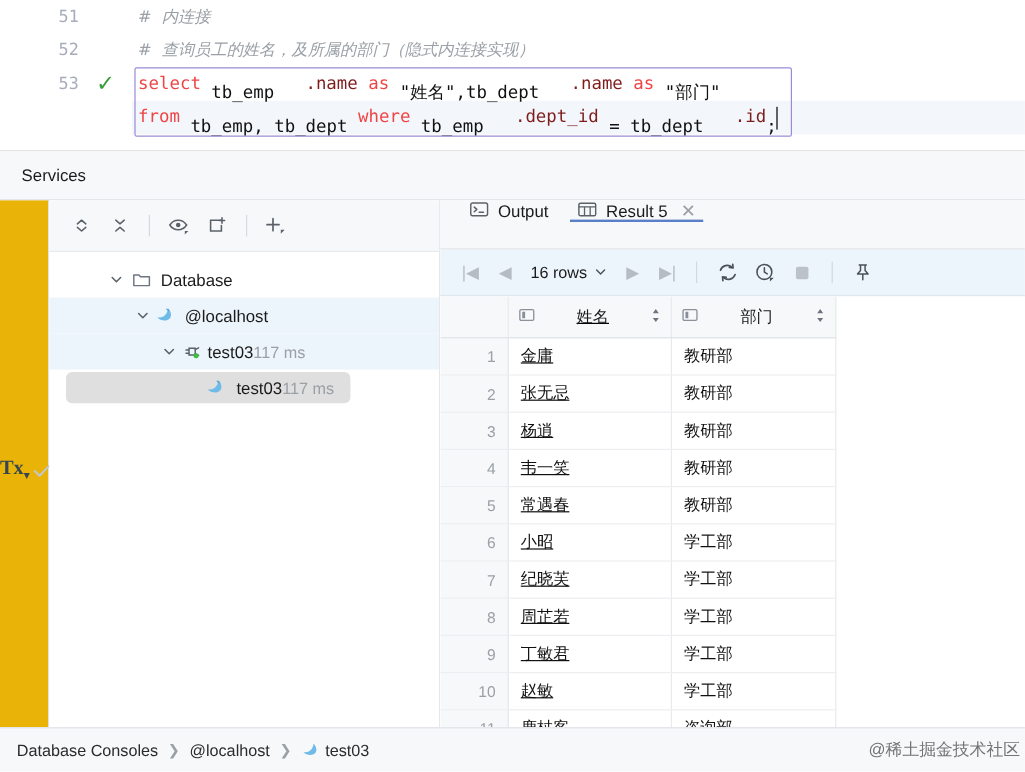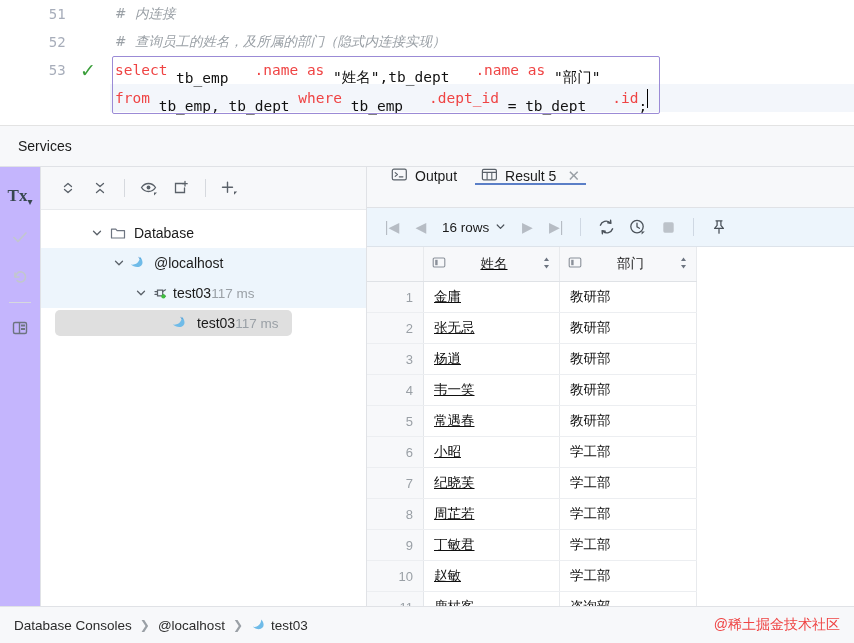--- a/index.html
+++ b/index.html
@@ -15,39 +15,39 @@
   .gutter{width:110px;flex:0 0 110px;background:#ffffff;position:relative;}
   .gline{height:28px;display:flex;align-items:center;position:relative;}
   .gnum{width:66px;text-align:right;font-family:"DejaVu Sans Mono","Liberation Mono",monospace;
         font-size:14px;color:#a7adba;letter-spacing:.2px;}
   .gnum.cur{color:#43506c;}
   .gmark{width:44px;display:flex;align-items:center;justify-content:center;}
   .code{flex:1;position:relative;font-family:"DejaVu Sans Mono","Liberation Mono",monospace;font-size:14.5px;}
   .cline{height:28px;display:flex;align-items:center;padding-left:5px;white-space:pre;}
   .cmt{color:#9aa0a6;font-style:italic;font-family:"DejaVu Sans","Liberation Sans",sans-serif;font-size:13.5px;}
   .kw{color:#ef4444;}
-  .fld{color:#ef4444;padding-left:26px;}
+  .fld{color:#7f1d1d;padding-left:26px;}
   .pln{color:#111;margin-top:15px;}
   .curline-bg{position:absolute;left:0;right:0;height:28px;background:#f3f6fb;}
   .selbox{position:absolute;left:112px;top:56px;width:546px;height:56px;
           border:1px solid #9b8bd6;border-radius:2px;pointer-events:none;}
   .caret{display:inline-block;width:1px;height:19px;background:#000;vertical-align:-4px;}
   .check{color:#3a9e3a;font-size:19px;line-height:1;font-weight:700;}
 
   
   .svc-head{height:40px;flex:0 0 40px;background:#f7f8fa;border-bottom:1px solid #e0e2e6;
             display:flex;align-items:center;padding-left:18px;}
   .svc-title{font-size:14px;color:#1b1b1b;font-weight:400;}
 
   
   .body{flex:1;display:flex;min-height:0;}
 
   
-  .rail{width:40px;flex:0 0 40px;background:#c4b5fd;border-right:1px solid #e0e2e6;
-        display:flex;flex-direction:column;align-items:center;padding-top:10px;gap:0;}
+  .rail{width:40px;flex:0 0 40px;background:#eab308;border-right:1px solid #e0e2e6;
+        display:flex;flex-direction:row;align-items:center;padding-top:10px;gap:0;}
   .rail-btn{width:40px;height:40px;display:flex;align-items:center;justify-content:center;}
   .tx{font-family:"Liberation Serif","DejaVu Serif",serif;font-weight:700;font-size:17px;color:#37474f;position:relative;}
   .tx sub{font-size:10px;}
   .rail-sep{width:22px;height:1px;background:#d6d9de;margin:5px 0;}
 
   
   .tree-panel{width:325px;flex:0 0 325px;display:flex;flex-direction:column;
               border-right:1px solid #e0e2e6;background:#fff;min-width:0;}
   .tree-toolbar{height:42px;flex:0 0 42px;display:flex;align-items:center;gap:2px;
                 padding-left:12px;border-bottom:1px solid #e8eaed;background:#f7f8fa;}
@@ -91,21 +91,21 @@
   td.rn{background:#f7f8fa;color:#9aa0a6;text-align:right;padding-right:10px;
         font-size:13px;border-right:1px solid #e3e6ea;}
   td.cell{padding-left:10px;color:#111;}
   .clip{height:14px;overflow:hidden;}
 
   
   .status{height:36px;flex:0 0 36px;background:#f7f8fa;border-top:1px solid #e0e2e6;
           display:flex;align-items:center;padding:0 14px;position:relative;}
   .crumb{display:flex;align-items:center;gap:8px;font-size:13.5px;color:#2b2b2b;}
   .crumb .sep{color:#9aa0a6;font-size:12px;}
-  .wm{position:absolute;right:14px;font-size:14px;color:#ef4444;}
+  .wm{position:absolute;right:4px;font-size:14px;color:#737373;}
   .dolphin{display:inline-block;}
 </style>
 </head>
 <body>
 
 <div class="app">
 
   <div class="editor">
     <div class="curline-bg" style="top:84px;"></div>
     <div class="gutter">

